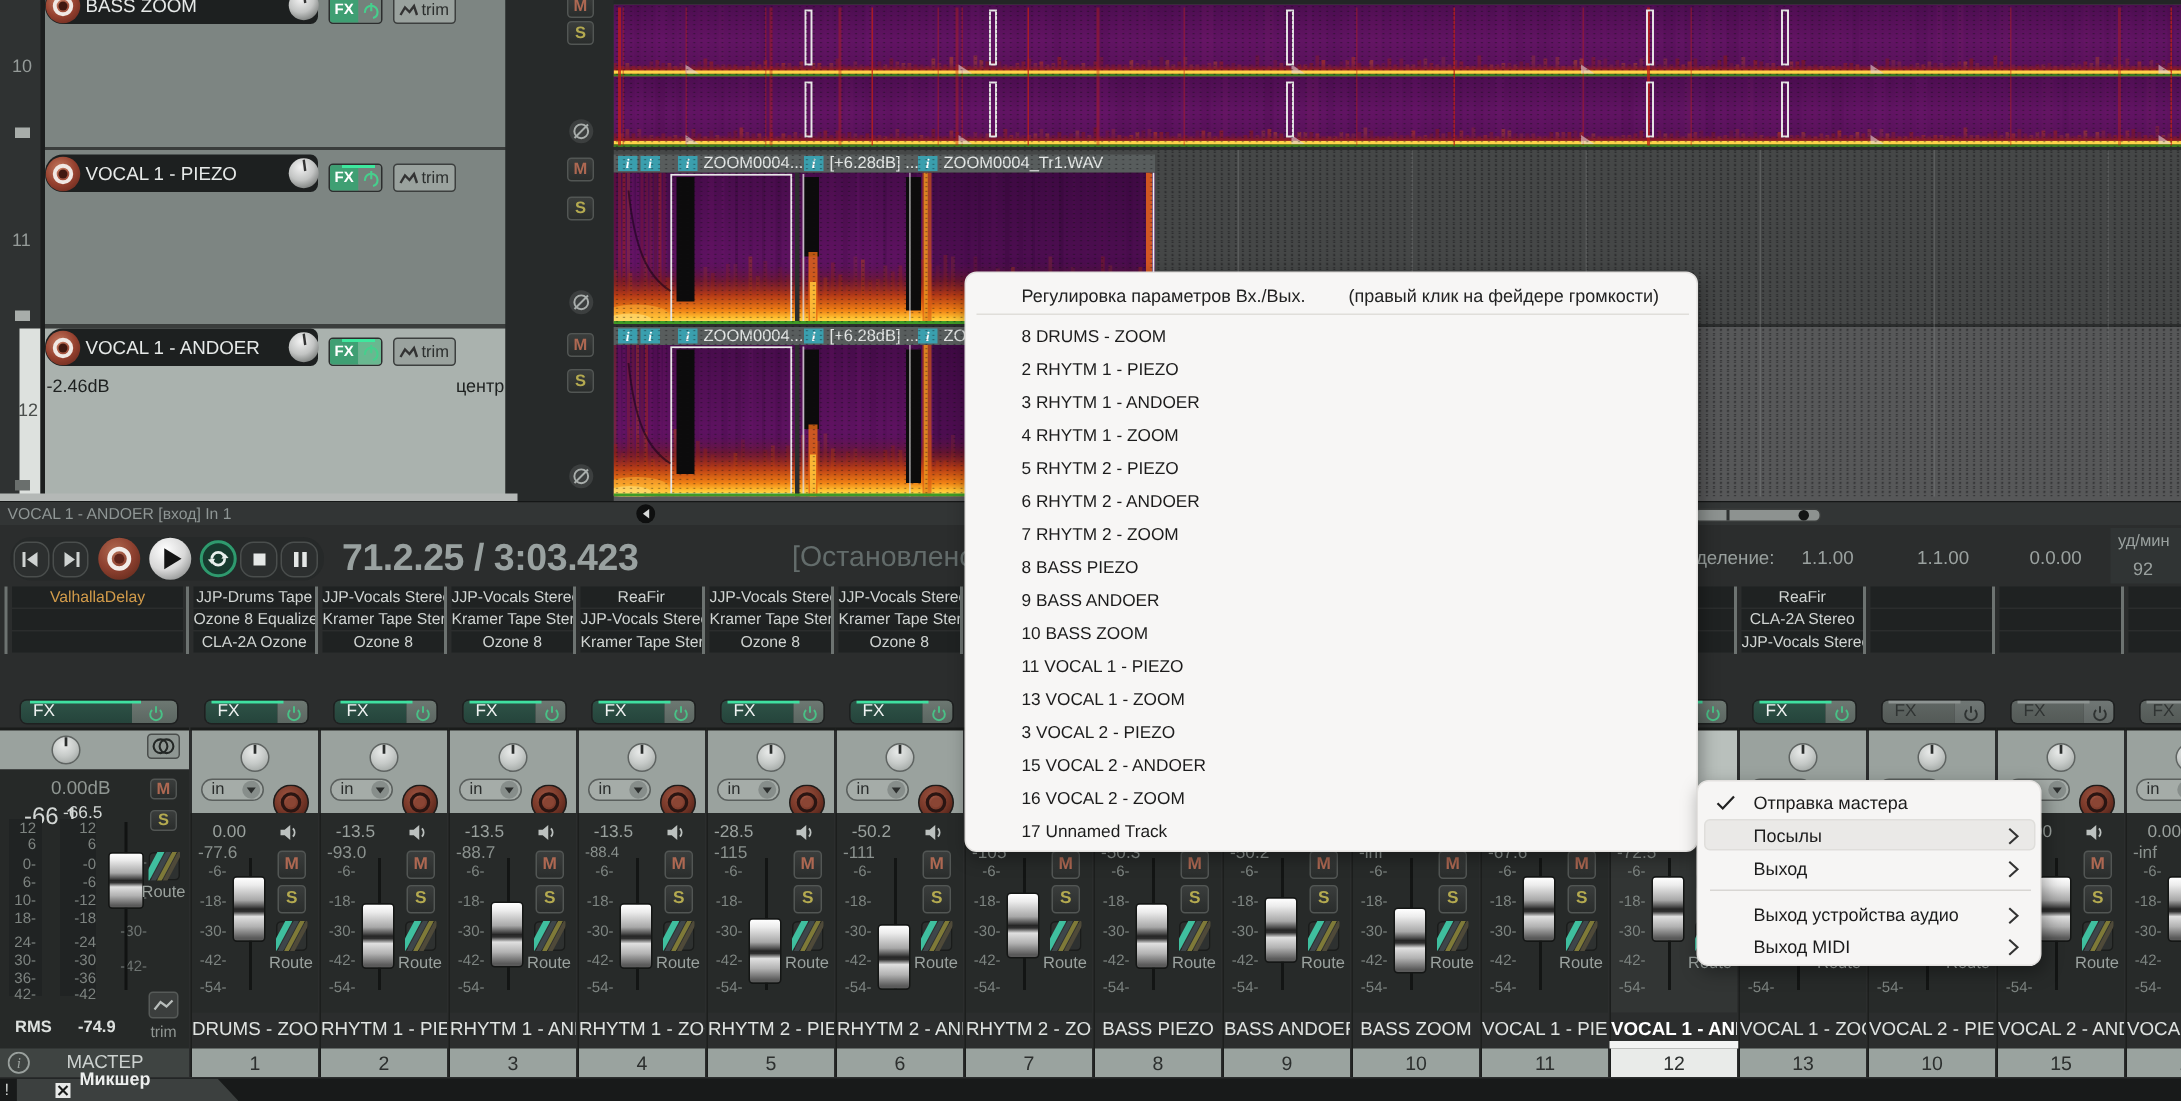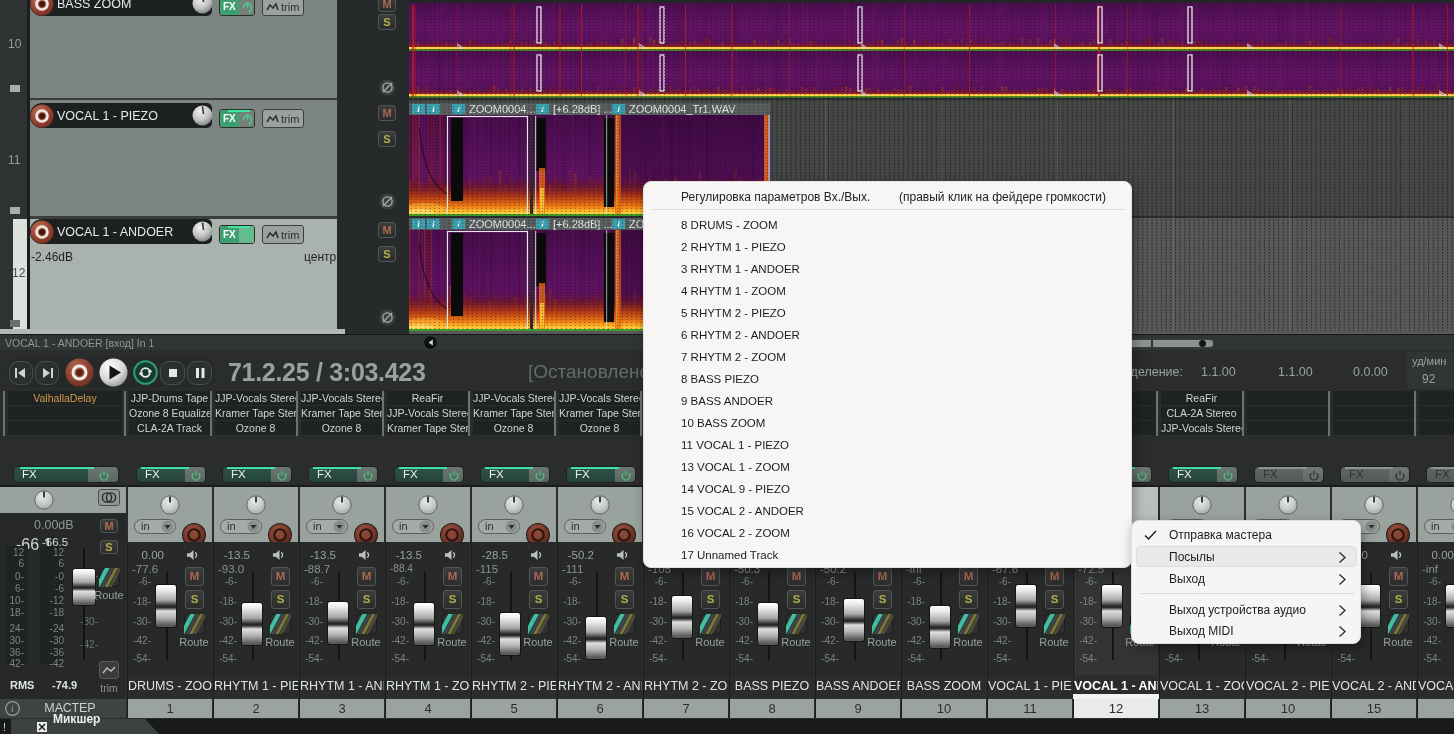--- a/index.html
+++ b/index.html
@@ -1432,21 +1432,21 @@
 <div class="tx" style="left:10px;top:679px;font-size:11px;font-weight:bold;color:#dde1df">RMS</div>
 <div class="tx" style="left:52px;top:679px;font-size:11px;font-weight:bold;color:#dde1df">-74.9</div>
 <div class="ab" style="left:124px;top:391px;width:2px;height:45px;background:#6d7371"></div>
 <div class="ab" style="left:129px;top:391px;width:81px;height:14px;background:#1f2222;overflow:hidden">
     <div style="font-size:10.5px;color:#d0d4d2;text-align:center;line-height:14px;white-space:nowrap">JJP-Drums Tape</div>
   </div>
 <div class="ab" style="left:129px;top:406px;width:81px;height:14px;background:#1f2222;overflow:hidden">
     <div style="font-size:10.5px;color:#d0d4d2;text-align:left;line-height:14px;white-space:nowrap">Ozone 8 Equalizer</div>
   </div>
 <div class="ab" style="left:129px;top:421px;width:81px;height:14px;background:#1f2222;overflow:hidden">
-    <div style="font-size:10.5px;color:#d0d4d2;text-align:center;line-height:14px;white-space:nowrap">CLA-2A Track</div>
+    <div style="font-size:10.5px;color:#d0d4d2;text-align:center;line-height:14px;white-space:nowrap">CLA-2A Ozone</div>
   </div>
 <div class="ab" style="left:136px;top:466px;width:70px;height:17px;border-radius:5px;overflow:hidden;border:1px solid #1e2020;box-sizing:border-box">
     <div class="ab" style="left:0;top:0;width:48px;height:17px;background:linear-gradient(#2e5347,#24423a)"></div>
     <div class="ab" style="left:48px;top:0;width:20px;height:17px;background:linear-gradient(#6d7872,#59645f)"></div>
     <div class="ab" style="left:4px;top:0;width:48px;height:2.2px;background:#3fe0a0"></div>
     <div class="tx" style="left:8px;top:1px;font-size:11.5px;color:#eef1f0">FX</div>
     <svg class="ab" style="left:52.5px;top:2.5px" width="12" height="12">
       <path d="M3.4,3.3 A3.9,3.9 0 1 0 8.6,3.3" fill="none" stroke="#49c086" stroke-width="1.3"></path>
       <line x1="6" y1="0.8" x2="6" y2="5.2" stroke="#49c086" stroke-width="1.3"></line>
     </svg>
@@ -1810,21 +1810,21 @@
         <stop offset="1" stop-color="#4e2118"></stop>
       </radialGradient>
     </defs>
     <circle cx="12" cy="12" r="12" fill="#1d1b1a"></circle>
     <circle cx="12" cy="12" r="11" fill="url(#rcs5)"></circle>
     <circle cx="12" cy="12" r="5.76" fill="none" stroke="#2a1512" stroke-width="2.2"></circle>
     <circle cx="12" cy="12" r="3.3600000000000003" fill="#8a4534"></circle>
   </svg>
 <div class="ab" style="left:472px;top:542px;width:84px;height:133px;background:#272a29"></div>
 <div class="ab" style="left:471px;top:542px;width:1px;height:176px;background:#1c1e1d"></div>
-<div class="tx" style="left:476px;top:549px;width:32px;text-align:right;font-size:11.5px;color:#9aa19e">-28.5</div>
+<div class="tx" style="left:476px;top:549px;width:32px;text-align:left;font-size:11.5px;color:#9aa19e">-28.5</div>
 <svg class="ab" style="left:530px;top:549px" width="14" height="12">
     <path d="M1,4.2 L3.8,4.2 L7.5,1 L7.5,11 L3.8,7.8 L1,7.8 Z" fill="#bcc1bf"></path>
     <path d="M9.3,3.2 A4.2,4.2 0 0 1 9.3,8.8" fill="none" stroke="#bcc1bf" stroke-width="1.3"></path>
   </svg>
 <div class="tx" style="left:476px;top:563px;font-size:11.5px;color:#8a918e">-115</div>
 <div class="tx" style="left:469px;top:576px;width:26px;text-align:right;font-size:10px;color:#7d8481">-6-</div>
 <div class="tx" style="left:469px;top:596px;width:26px;text-align:right;font-size:10px;color:#7d8481">-18-</div>
 <div class="tx" style="left:469px;top:616px;width:26px;text-align:right;font-size:10px;color:#7d8481">-30-</div>
 <div class="tx" style="left:469px;top:635px;width:26px;text-align:right;font-size:10px;color:#7d8481">-42-</div>
 <div class="tx" style="left:469px;top:653px;width:26px;text-align:right;font-size:10px;color:#7d8481">-54-</div>
@@ -2701,21 +2701,21 @@
     <div class="tx" style="left:37px;top:81px;font-size:11.5px;color:#1c1c1c">3 RHYTM 1 - ANDOER</div>
     <div class="tx" style="left:37px;top:103px;font-size:11.5px;color:#1c1c1c">4 RHYTM 1 - ZOOM</div>
     <div class="tx" style="left:37px;top:125px;font-size:11.5px;color:#1c1c1c">5 RHYTM 2 - PIEZO</div>
     <div class="tx" style="left:37px;top:147px;font-size:11.5px;color:#1c1c1c">6 RHYTM 2 - ANDOER</div>
     <div class="tx" style="left:37px;top:169px;font-size:11.5px;color:#1c1c1c">7 RHYTM 2 - ZOOM</div>
     <div class="tx" style="left:37px;top:191px;font-size:11.5px;color:#1c1c1c">8 BASS PIEZO</div>
     <div class="tx" style="left:37px;top:213px;font-size:11.5px;color:#1c1c1c">9 BASS ANDOER</div>
     <div class="tx" style="left:37px;top:235px;font-size:11.5px;color:#1c1c1c">10 BASS ZOOM</div>
     <div class="tx" style="left:37px;top:257px;font-size:11.5px;color:#1c1c1c">11 VOCAL 1 - PIEZO</div>
     <div class="tx" style="left:37px;top:279px;font-size:11.5px;color:#1c1c1c">13 VOCAL 1 - ZOOM</div>
-    <div class="tx" style="left:37px;top:301px;font-size:11.5px;color:#1c1c1c">14 VOCAL 9 - PIEZO</div>
+    <div class="tx" style="left:37px;top:301px;font-size:11.5px;color:#1c1c1c">3 VOCAL 2 - PIEZO</div>
     <div class="tx" style="left:37px;top:323px;font-size:11.5px;color:#1c1c1c">15 VOCAL 2 - ANDOER</div>
     <div class="tx" style="left:37px;top:345px;font-size:11.5px;color:#1c1c1c">16 VOCAL 2 - ZOOM</div>
     <div class="tx" style="left:37px;top:367px;font-size:11.5px;color:#1c1c1c">17 Unnamed Track</div>
   </div>
 <div class="ab" style="left:1131px;top:520px;width:230px;height:124px;background:#f6f5f4;border-radius:8px;box-shadow:2px 4px 12px rgba(0,0,0,0.35);border:1px solid #e3e1df;box-sizing:border-box">
     <div class="ab" style="left:4px;top:25px;width:221px;height:21px;background:#eaE9e7;background:#eae9e7;border:1px solid #dfdedb;border-radius:4px;box-sizing:border-box"></div>
     <svg class="ab" style="left:12px;top:9px" width="13" height="11">
       <polyline points="1,5.5 4.5,9 12,1" fill="none" stroke="#222" stroke-width="1.5"></polyline>
     </svg>
     <div class="tx" style="left:37px;top:7px;font-size:12px;color:#1c1c1c">Отправка мастера</div>

